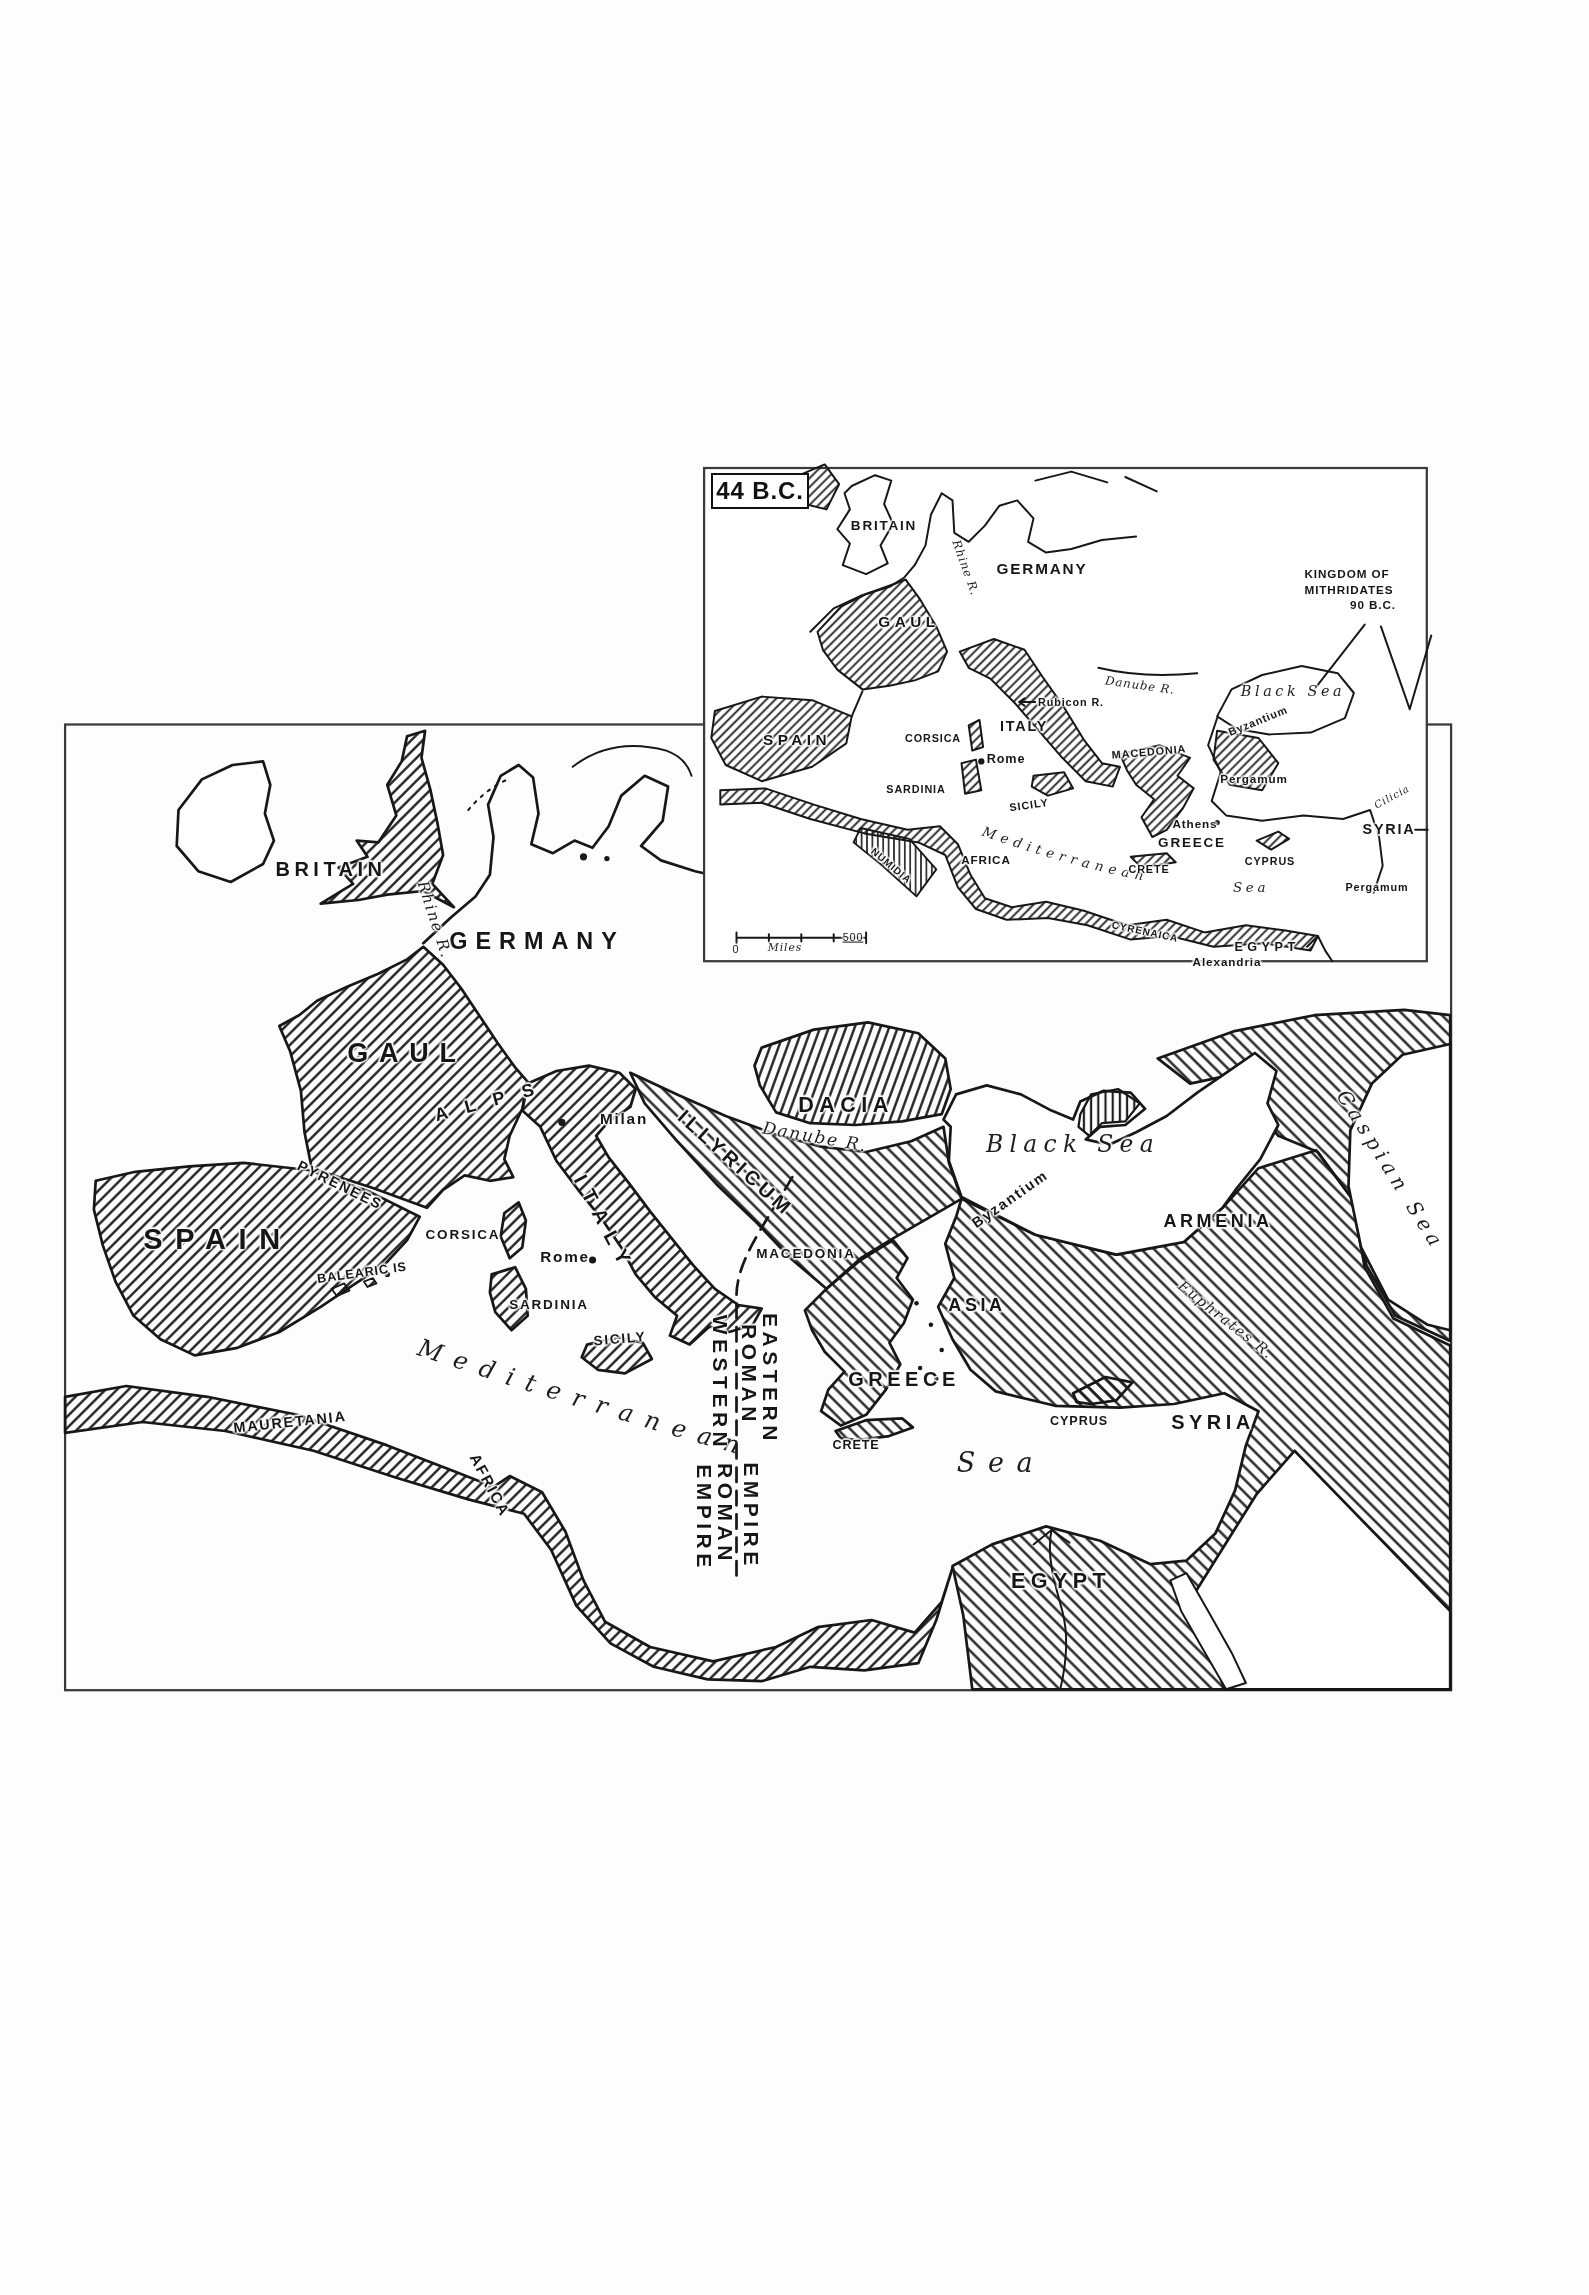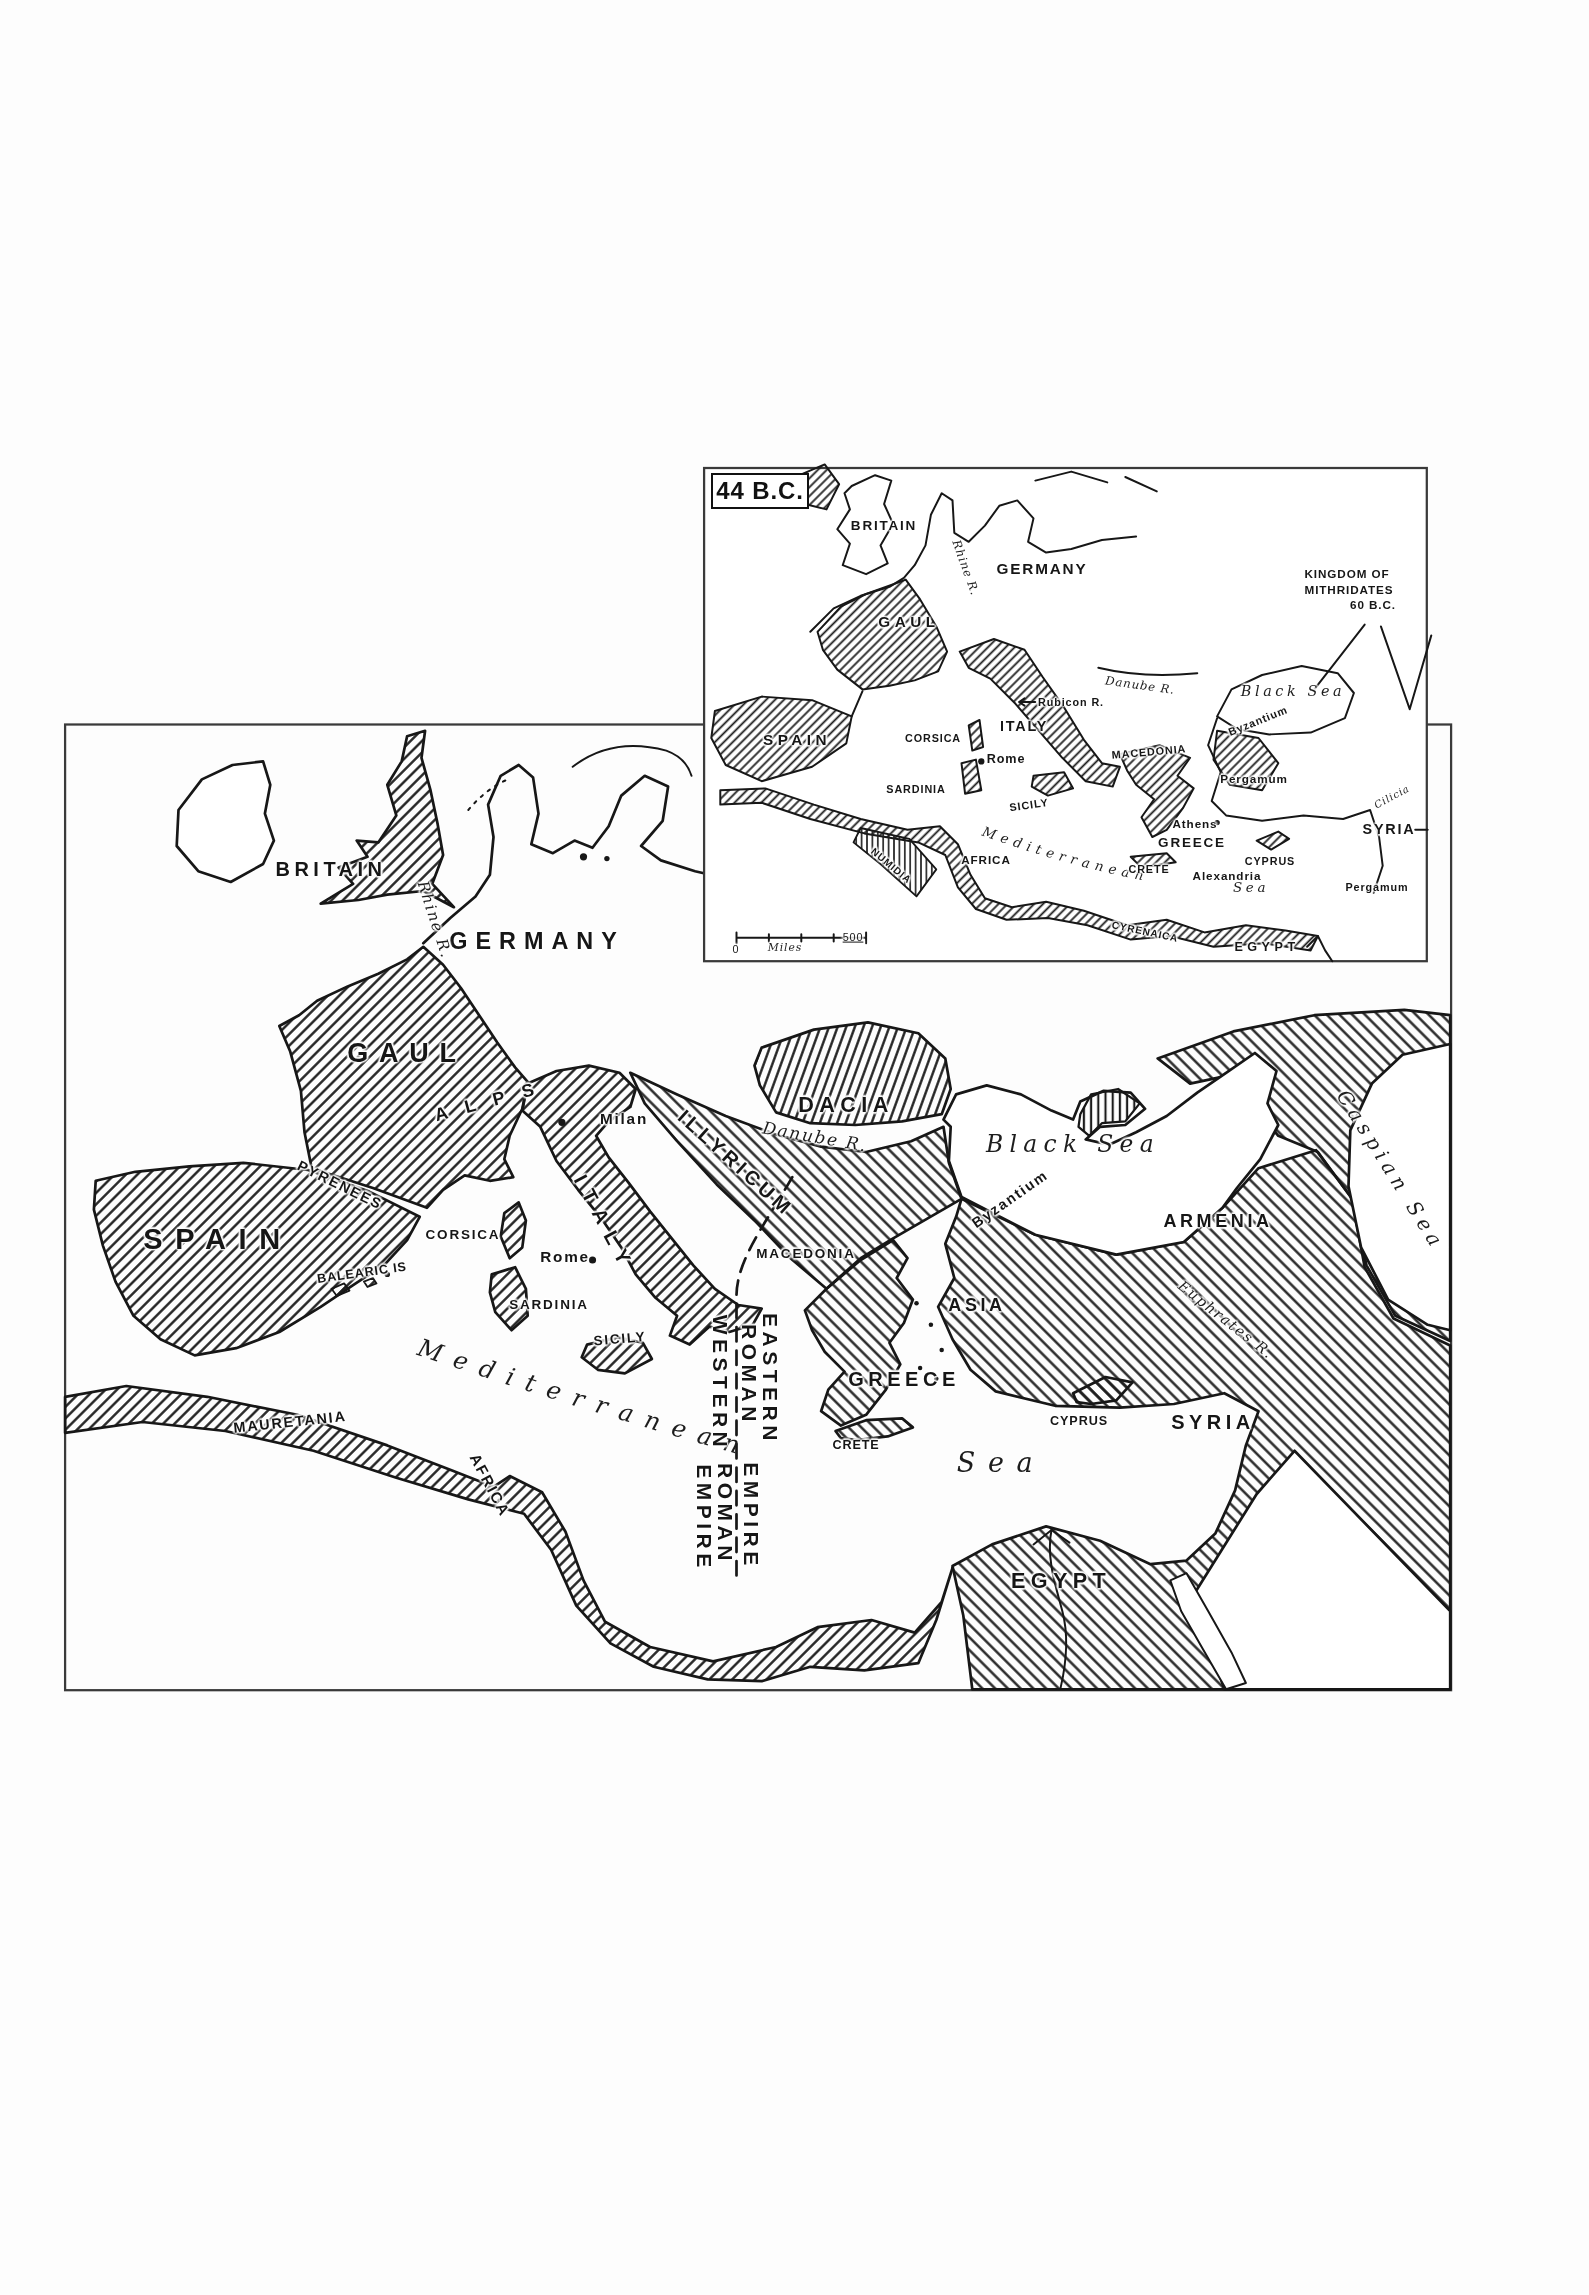--- a/index.html
+++ b/index.html
@@ -286,27 +286,27 @@
 <div class="lbl sz11" style="left:891px;top:866px;transform:translate(-50%,-50%) rotate(40deg);">NUMIDIA</div>
 <div class="lbl sz12" style="left:1149px;top:752px;transform:translate(-50%,-50%) rotate(-5deg);">MACEDONIA</div>
 <div class="lbl sz13" style="left:1195px;top:824px;">Athens</div>
 <div class="lbl sz15" style="left:1192px;top:843px;">GREECE</div>
 <div class="lbl sz13" style="left:1254px;top:779px;">Pergamum</div>
 <div class="lbl sz12" style="left:1258px;top:721px;transform:translate(-50%,-50%) rotate(-22deg);">Byzantium</div>
 <div class="lbl scr sz15" style="left:1293px;top:691px;letter-spacing:3.6px;font-size:14.4px;">Black Sea</div>
 <div class="lbl scr sz13" style="left:1140px;top:686px;transform:translate(-50%,-50%) rotate(8deg);">Danube R.</div>
 <div class="lbl sz13" style="left:1347px;top:574px;">KINGDOM OF</div>
 <div class="lbl sz13" style="left:1349px;top:590px;">MITHRIDATES</div>
-<div class="lbl sz13" style="left:1373px;top:605px;">60 B.C.</div>
+<div class="lbl sz13" style="left:1373px;top:605px;">90 B.C.</div>
 <div class="lbl scr sz11" style="left:1392px;top:797px;transform:translate(-50%,-50%) rotate(-28deg);">Cilicia</div>
 <div class="lbl sz12" style="left:1149px;top:869px;">CRETE</div>
 <div class="lbl sz12" style="left:1270px;top:861px;">CYPRUS</div>
 <div class="lbl sz15" style="left:1389px;top:829px;font-size:14.4px;">SYRIA</div>
 <div class="lbl sz12" style="left:1377px;top:887px;">Pergamum</div>
-<div class="lbl sz13" style="left:1227px;top:876px;">Alexandria</div>
+<div class="lbl sz13" style="left:1227px;top:962px;">Alexandria</div>
 <div class="lbl sz14" style="left:1267px;top:947px;letter-spacing:4.5px;">EGYPT</div>
 <div class="lbl sz11" style="left:1145px;top:932px;transform:translate(-50%,-50%) rotate(12deg);">CYRENAICA</div>
 <div class="lbl scr sz13" style="left:1251px;top:888px;letter-spacing:3.6px;font-size:13.5px;">Sea</div>
 <div class="lbl sz12" style="left:736px;top:949px;font-weight:normal;">0</div>
 <div class="lbl scr sz12" style="left:785px;top:948px;">Miles</div>
 <div class="lbl sz12" style="left:853px;top:937px;font-weight:normal;text-decoration:underline;">500</div>
 
 
 </div>
 

